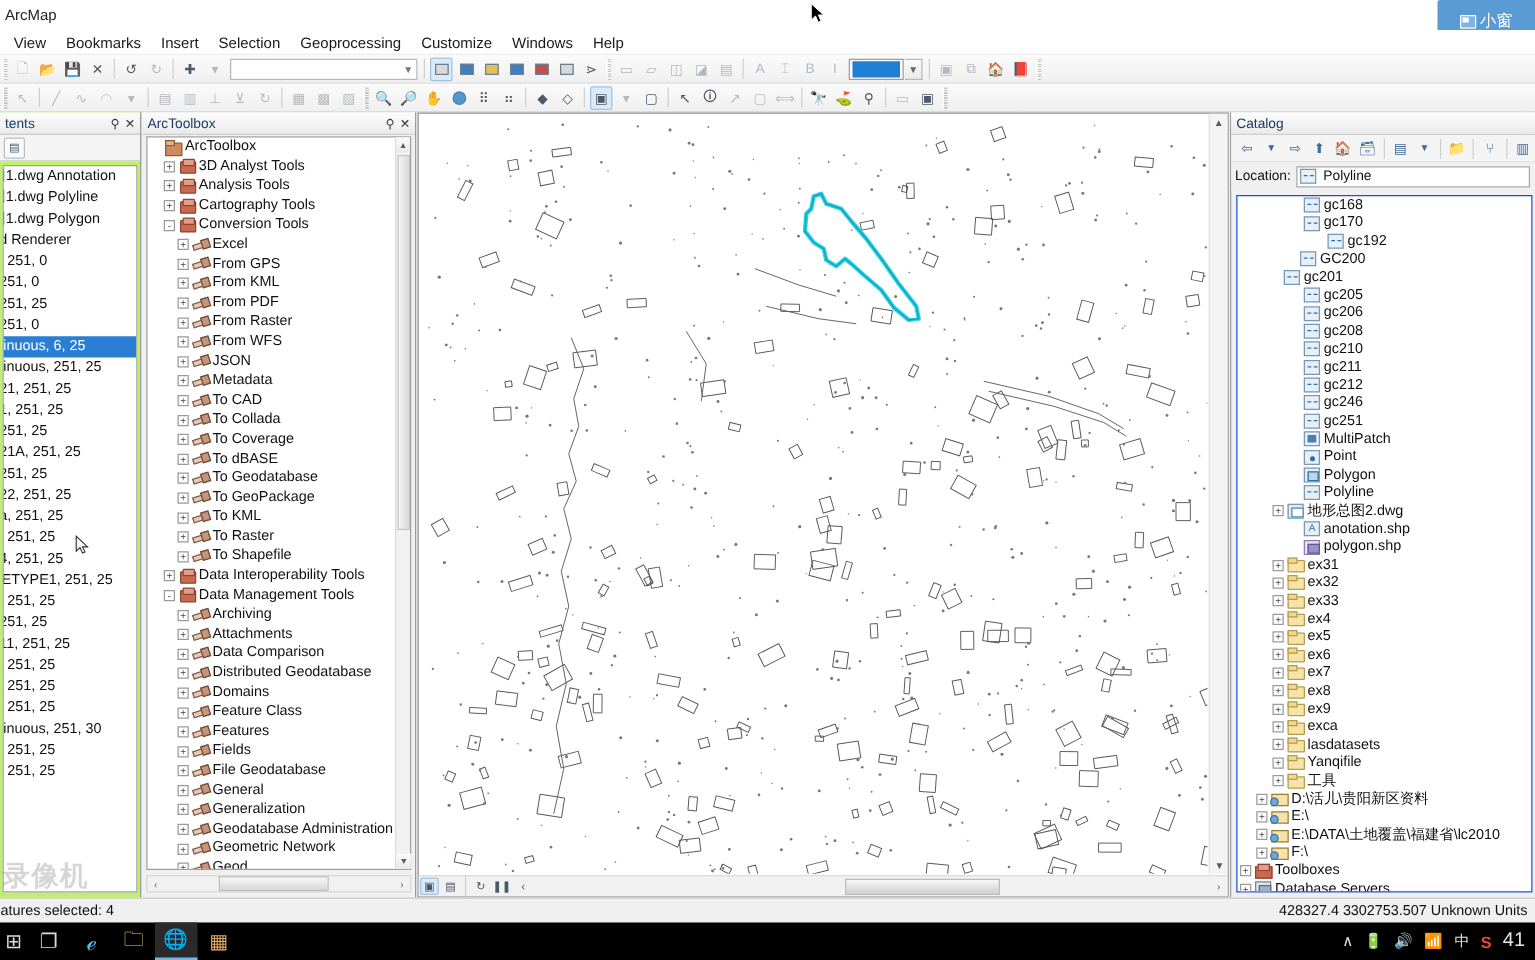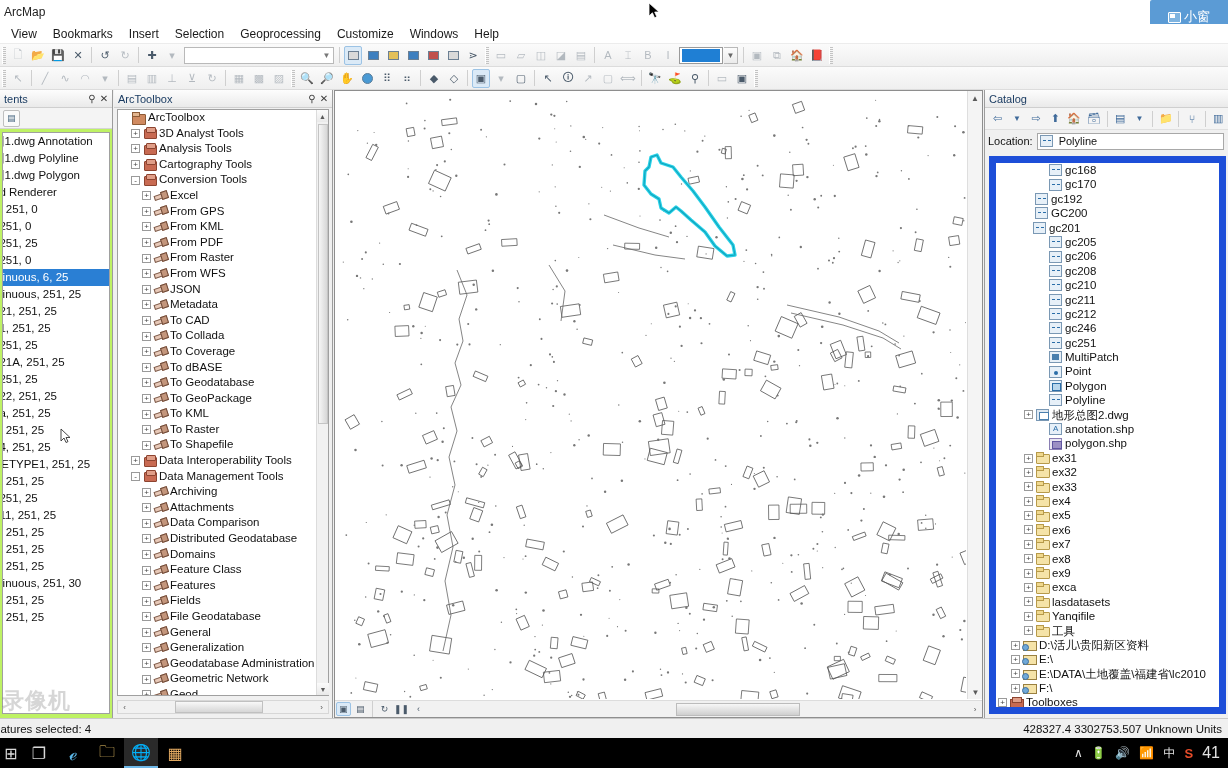--- a/index.html
+++ b/index.html
@@ -290,21 +290,21 @@
   }
   .cat-loc .lbl { font-size: 11px; color: #111; }
   .cat-loc .locbox {
     flex: 1; height: 17px; background: #fff; border: 1px solid #a8a8a8;
     display: flex; align-items: center; gap: 3px; padding-left: 2px;
     margin-right: 4px;
   }
   .cat-loc .locval { font-size: 11px; color: #111; }
   .cat-list {
     position: absolute; left: 4px; top: 66px; right: 2px; bottom: 4px;
-    background: #ffffff; border: 7px solid #1d4ed8; overflow: hidden;
+    background: #ffffff; border: 1px solid #1d4ed8; overflow: hidden;
   }
   .cat-row {
     height: 14.4px; line-height: 14.4px; font-size: 11.5px; color: #111;
     white-space: nowrap; display: flex; align-items: center;
   }
   .ic {
     width: 13px; height: 12px; margin-right: 3px; flex: 0 0 auto; position: relative;
   }
   .ic.fcline { background:#e7f0f8; border:1px solid #7a98b4; }
   .ic.fcline::after {
@@ -1573,26 +1573,26 @@
         <div class="cat-row" style="padding-left: 41px;">
           <span class="expander blank"></span>
           <span class="ic fcline"></span>
           <span>gc168</span>
         </div>
         <div class="cat-row" style="padding-left: 41px;">
           <span class="expander blank"></span>
           <span class="ic fcline"></span>
           <span>gc170</span>
         </div>
-        <div class="cat-row" style="padding-left: 27px;">
+        <div class="cat-row" style="padding-left: 60px;">
           <span class="expander blank"></span>
           <span class="ic fcline"></span>
           <span>gc192</span>
         </div>
-        <div class="cat-row" style="padding-left: 27px; text-align: center;">
+        <div class="cat-row" style="padding-left: 38px; text-align: center;">
           <span class="expander blank"></span>
           <span class="ic fcline"></span>
           <span>GC200</span>
         </div>
         <div class="cat-row" style="padding-left: 25px;">
           <span class="expander blank"></span>
           <span class="ic fcline"></span>
           <span>gc201</span>
         </div>
         <div class="cat-row" style="padding-left: 41px;">

